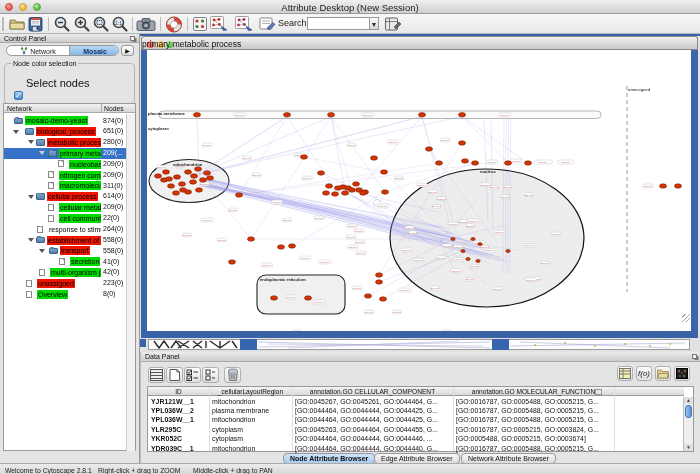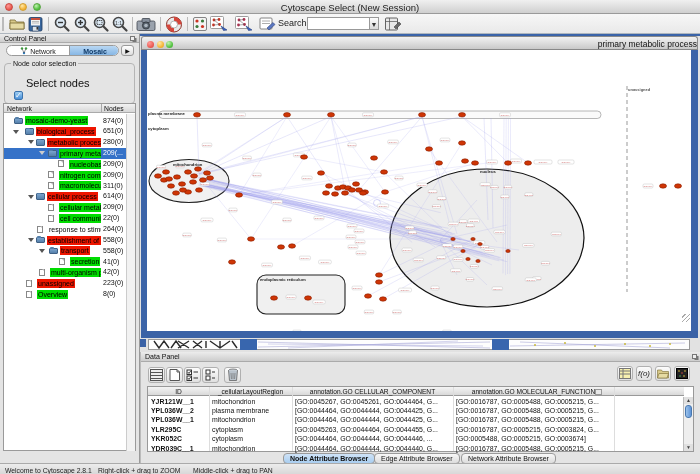--- a/index.html
+++ b/index.html
@@ -43,21 +43,21 @@
 .tri{position:absolute;top:3.2px;width:0;height:0;border-left:3.2px solid transparent;border-right:3.2px solid transparent;border-top:4px solid #555}
 .fold{position:absolute;top:2px;width:9px;height:6.5px;background:linear-gradient(#7aa3cc,#5580ab);border:0.5px solid #3f6186;border-radius:1px}
 .fold:before{content:"";position:absolute;left:0;top:-1.5px;width:4px;height:1.5px;background:#5580ab;border-radius:1px 1px 0 0}
 .doc{position:absolute;top:1.5px;width:5.5px;height:7px;background:#fff;border:0.5px solid #888}
 .doc:before{content:"";position:absolute;right:-0.5px;top:-0.5px;border-left:2px solid transparent;border-top:2px solid #bbb}
 #tree-scroll{position:absolute;right:0px;top:10px;width:9px;height:337px;background:#f2f2f2;border-left:1px solid #ccc}
 
 #desk{left:140px;top:34px;width:560px;height:429px;background:#e2e2e2;border-top:2px solid #3a63a8}
 #iframe{position:absolute;left:1px;top:0px;width:557px;height:302px}
 #if-title{position:absolute;left:0;top:0;width:557px;height:14px;background:linear-gradient(#f2f2f2,#c9c9c9);border:1px solid #8a8a8a;border-bottom:1px solid #888;border-radius:3px 3px 0 0}
-#if-title .title{position:absolute;width:100%;top:2px;text-align:right;font-size:8.5px;color:#111}
+#if-title .title{position:absolute;width:100%;top:2px;text-align:left;font-size:8.5px;color:#111}
 #if-title .tl{top:3.5px;width:7px;height:7px}
 #if-title .t1{left:5px;background:radial-gradient(circle at 35% 30%,#ff9a98,#ec5f56 60%,#d33e34)}
 #if-title .t2{left:14.5px;background:radial-gradient(circle at 35% 30%,#ffe9a8,#f5b63a 60%,#dd9d21)}
 #if-title .t3{left:24px;background:radial-gradient(circle at 35% 30%,#c4f2b3,#57c444 60%,#3ba42c)}
 #if-body{position:absolute;left:0;top:14px;width:557px;height:288px;background:linear-gradient(90deg,#3c64a8 0,#3c64a8 6px,#fff 6px,#fff 550px,#3c64a8 550px);border-bottom:7px solid #3a62a6}
 #if-canvas{position:absolute;left:6px;top:0;width:544px;height:281px;background:#fff;overflow:hidden}
 .grip{position:absolute;right:8px;bottom:9px;width:8px;height:8px;background:
  repeating-linear-gradient(135deg,transparent 0,transparent 2px,#aaa 2px,#aaa 3px)}
 
 #bgwin{left:140px;top:340px;width:560px;height:12px}
@@ -80,21 +80,21 @@
 .dtab.sel{background:linear-gradient(#cfe3f7,#a8cdf0);font-weight:bold}
 
 #status{left:0;top:463px;width:700px;height:11px;background:linear-gradient(#ececec,#d8d8d8);border-top:1px solid #aaa;font-size:6.8px;color:#222}
 #status span{position:absolute;top:3px}
 </style></head>
 <body>
 <div id="titlebar" class="abs">
     <span class="tl t1"></span>
     <span class="tl t2"></span>
     <span class="tl t3"></span>
-    <span class="title">Cytoscape Select (New Session)</span>
+    <span class="title">Attribute Desktop (New Session)</span>
   </div>
 <div id="toolbar" class="abs">
     <div class="abs" style="left:2px;top:3px;width:1px;height:14px;border-left:1px solid #bbb;border-right:1px solid #bbb;"></div>
     <svg style="left:8px" width="18" height="18" viewBox="0 0 18 18">
 <path d="M2 5 L7 5 L8.5 7 L16 7 L16 14 L2 14 Z" fill="#d8c98a" stroke="#7a6b33" stroke-width="0.8"></path>
 <path d="M2 8 L16 8 L16 14 L2 14 Z" fill="#e6dba4" stroke="#7a6b33" stroke-width="0.8"></path>
     </svg>
     <svg style="left:27px" width="17" height="18" viewBox="0 0 17 18">
 <rect x="2" y="2.5" width="13" height="13.5" rx="1.5" fill="#39679e" stroke="#1e3a5f" stroke-width="0.8"></rect>
 <rect x="4" y="3" width="9" height="2" fill="#c8503c"></rect>

